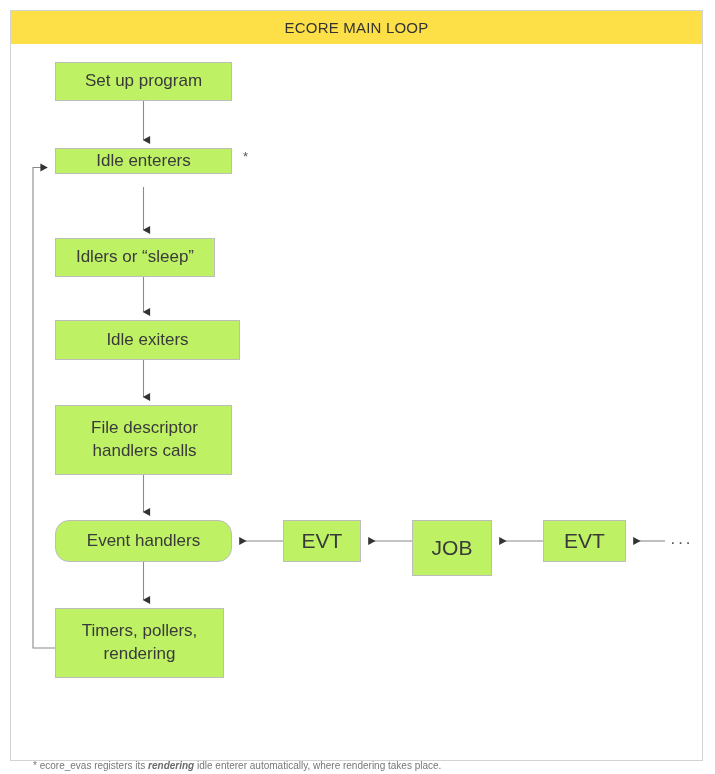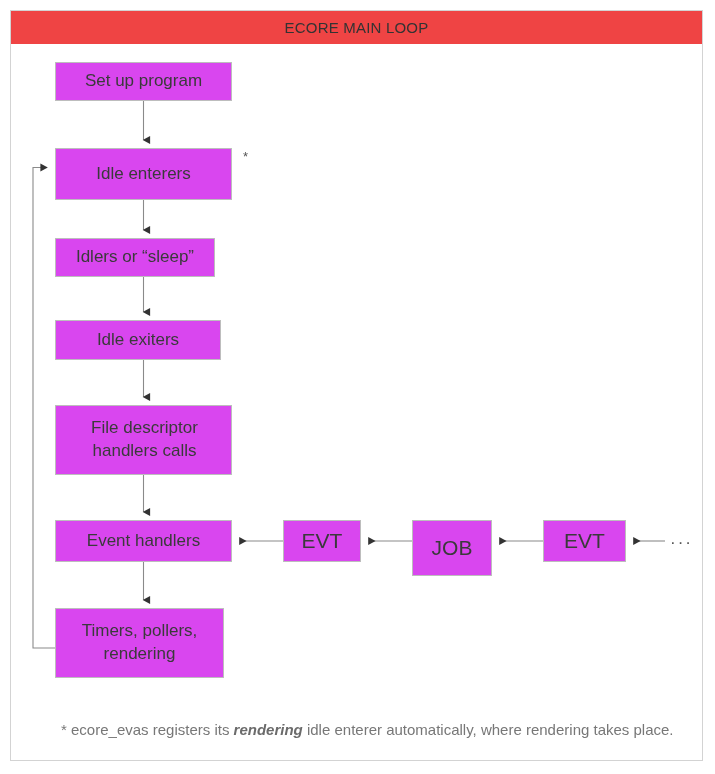--- a/index.html
+++ b/index.html
@@ -28,35 +28,35 @@
     border: 1px solid #d3d3d3;
     box-sizing: border-box;
     background: #ffffff;
   }
   .title-band {
     position: absolute;
     left: 11px;
     top: 11px;
     width: 691px;
     height: 33px;
-    background: #ef4444;
+    background: #fde047;
     display: flex;
     align-items: center;
     justify-content: center;
   }
   .title-band .title-text {
     font-size: 15px;
     color: #333333;
     letter-spacing: 0.2px;
   }
   .node {
     position: absolute;
     box-sizing: border-box;
     border: 1px solid #bdbdbd;
-    background: #d946ef;
+    background: #bef264;
     display: flex;
     align-items: center;
     justify-content: center;
     text-align: center;
     font-size: 17px;
     color: #3a3a3a;
     line-height: 1.35;
     padding: 2px 6px;
   }
   .node.small {
@@ -64,26 +64,25 @@
   }
   .footnote-marker {
     position: absolute;
     font-size: 13px;
     color: #555555;
     line-height: 1;
   }
   .footnote {
     position: absolute;
     left: 33px;
-    top: 718px;
+    top: 758px;
     width: 620px;
-    font-size: 15px;
+    font-size: 10px;
     color: #777777;
     line-height: 1.65;
-    margin-left: 28px;
   }
   .footnote b {
     font-weight: bold;
     font-style: italic;
     color: #6b6b6b;
   }
   .ellipsis {
     position: absolute;
     font-size: 17px;
     color: #555555;
@@ -139,40 +138,40 @@
       <line x1="412" y1="541" x2="369" y2="541" marker-end="url(#arrow-left)"></line>
       <line x1="543" y1="541" x2="500" y2="541" marker-end="url(#arrow-left)"></line>
       <line x1="665" y1="541" x2="634" y2="541" marker-end="url(#arrow-left)"></line>
     </g>
   </svg>
 
   <div class="node" style="left:55px; top:62px; width:177px; height:39px;">
     <span>Set up program</span>
   </div>
 
-  <div class="node" style="left:55px; top:148px; width:177px; height:52px;">
+  <div class="node" style="left:55px; top:148px; width:177px; height:26px;">
     <span>Idle enterers</span>
   </div>
 
   <span class="footnote-marker" style="left:243px; top:150px;">*</span>
 
   <div class="node" style="left:55px; top:238px; width:160px; height:39px;">
     <span>Idlers or “sleep”</span>
   </div>
 
-  <div class="node" style="left:55px; top:320px; width:166px; height:40px;">
+  <div class="node" style="left:55px; top:320px; width:185px; height:40px;">
     <span>Idle exiters</span>
   </div>
 
   <div class="node" style="left:55px; top:405px; width:177px; height:70px; flex-direction:column;padding-left:8px;">
     <span>File descriptor</span>
     <span>handlers calls</span>
   </div>
 
-  <div class="node" style="left:55px; top:520px; width:177px; height:42px;">
+  <div class="node" style="left:55px; top:520px; width:177px; height:42px;border-radius:14px;">
     <span>Event handlers</span>
   </div>
 
   <div class="node" style="left:55px; top:608px; width:169px; height:70px; flex-direction:column;">
     <span>Timers, pollers,</span>
     <span>rendering</span>
   </div>
 
   <div class="node small" style="left:283px; top:520px; width:78px; height:42px;">
     <span>EVT</span>

